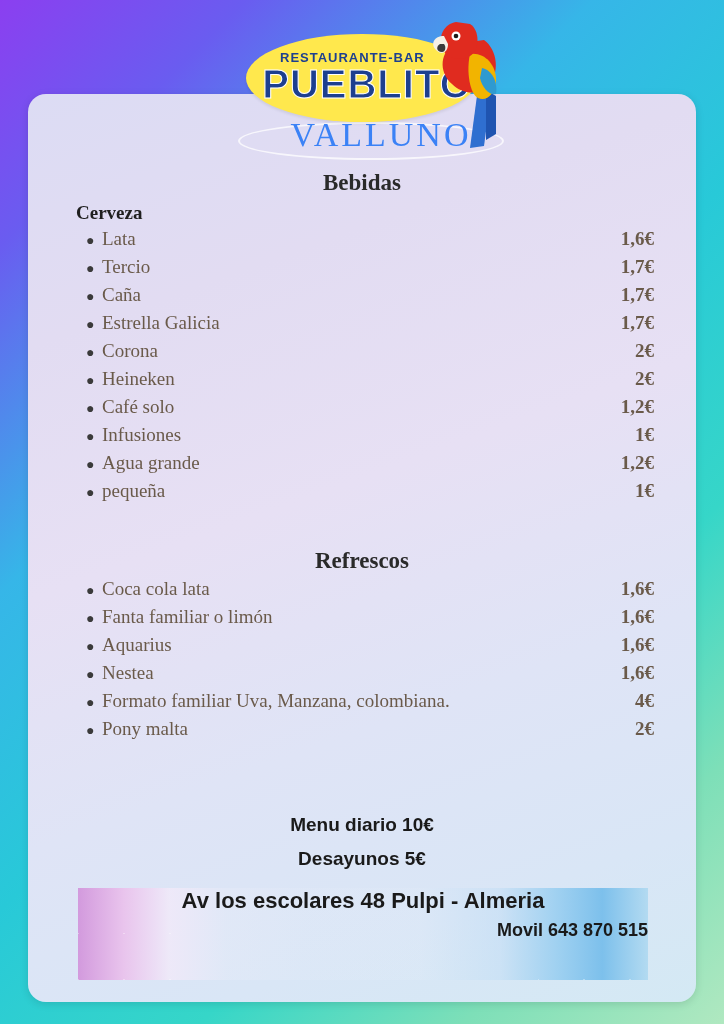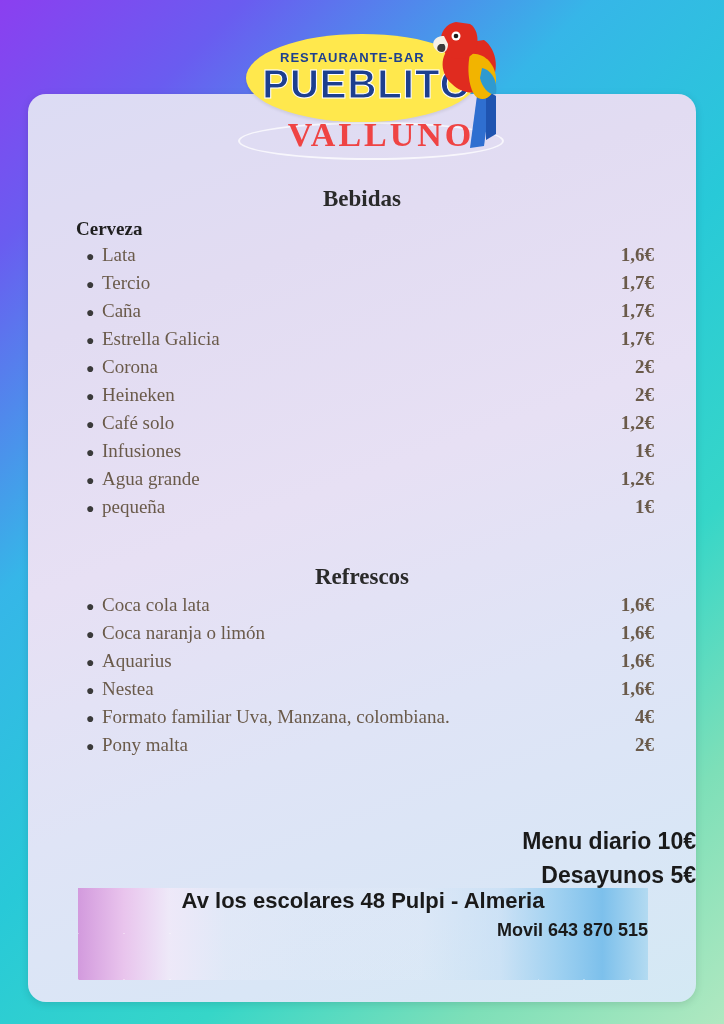--- a/index.html
+++ b/index.html
@@ -88,37 +88,37 @@
     font-family: "Liberation Sans", sans-serif;
     -webkit-text-stroke: 1px #ffffff;
   }
   .logo-sub-text {
     position: absolute;
     left: 44px;
     top: 112px;
     width: 218px;
     text-align: center;
     font-size: 34px;
-    font-weight: bold;
+    font-weight: normal;
     letter-spacing: 3px;
-    color: #ef4444;
+    color: #3b82f6;
     font-family: "Liberation Serif", serif;
   }
   .parrot {
     position: absolute;
     left: 198px;
     top: 6px;
     width: 86px;
     height: 140px;
   }
 
   
   .content {
     position: absolute;
-    left: 0; top: 16px;
+    left: 0; top: 0;
     width: 668px;
     height: 908px;
   }
 
   .section-title {
     text-align: center;
     font-family: "Liberation Serif", serif;
     font-weight: bold;
     font-size: 23px;
     color: #2a2a2a;
@@ -166,24 +166,23 @@
     color: #6a5a4a;
   }
 
   .highlights {
     margin-top: 62px;
     text-align: center;
   }
   .highlights .hl {
     font-family: "Liberation Sans", sans-serif;
     font-weight: bold;
-    font-size: 23px;
+    font-size: 19px;
     color: #1a1a1a;
     line-height: 34px;
-    text-align: right;
   }
 
   
   .footer {
     position: absolute;
     left: 50px;
     top: 794px;
     width: 570px;
     height: 92px;
     background:
@@ -301,21 +300,21 @@
       <div class="section-title refrescos">Refrescos</div>
 
       <ul class="items">
         <li>
           <span class="bullet">●</span>
           <span class="name">Coca cola lata</span>
           <span class="price">1,6€</span>
         </li>
         <li>
           <span class="bullet">●</span>
-          <span class="name">Coca naranja o limón</span>
+          <span class="name">Fanta familiar o limón</span>
           <span class="price">1,6€</span>
         </li>
         <li>
           <span class="bullet">●</span>
           <span class="name">Aquarius</span>
           <span class="price">1,6€</span>
         </li>
         <li>
           <span class="bullet">●</span>
           <span class="name">Nestea</span>

